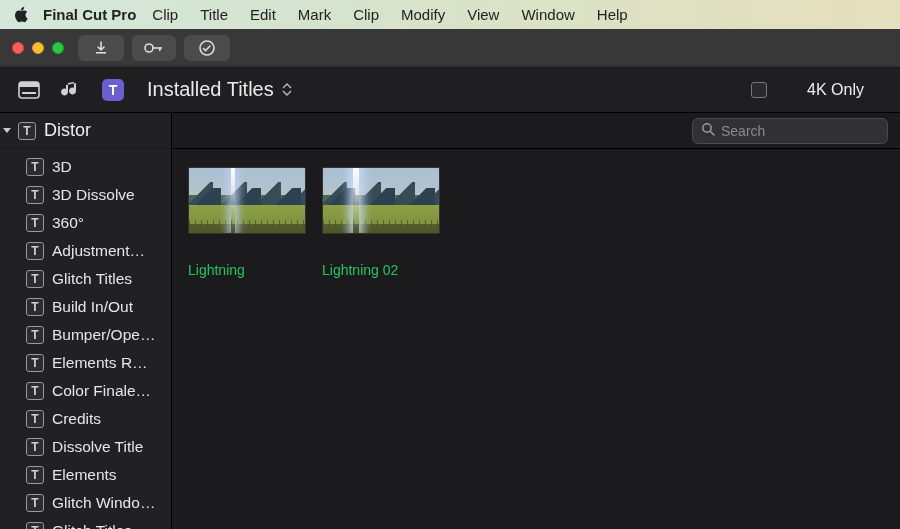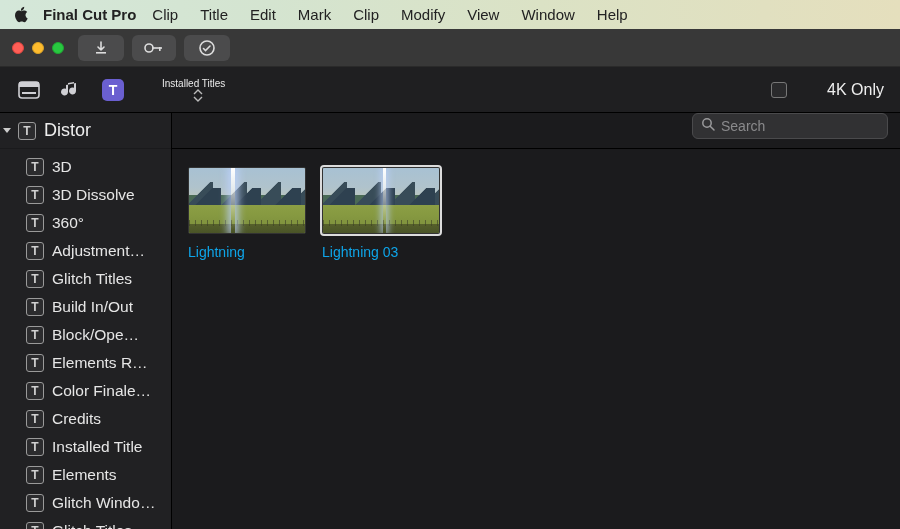--- a/index.html
+++ b/index.html
@@ -38,24 +38,24 @@
 
   
   .secbar {
     height: 46px; background:#1f1f21; display:flex; align-items:center;
     border-bottom:1px solid #000; padding-left:8px;
   }
   .secbar .modeicon { width:42px; height:40px; display:flex;align-items:center;justify-content:center;color:#cfcfd4;}
   .secbar .modeicon.active { }
   .secbar .modeicon.active .sq { background:#6a5fd0; }
   .secbar .modeicon .sq { width:22px;height:22px;border-radius:5px;background:#2d2d30;display:flex;align-items:center;justify-content:center;}
-  .secbar .label { margin-left:28px; font-size:10px; color:#eaeaea; display:flex; align-items:center;flex-direction:column;}
+  .secbar .label { margin-left:13px; font-size:20px; color:#eaeaea; display:flex; align-items:center;}
   .secbar .spacer { flex:1; }
   .secbar .checkbox { width:16px;height:16px;border:1px solid #777;border-radius:3px;background:#2a2a2c;margin-right:8px;}
-  .secbar .r { display:flex;align-items:center;margin-right:16px;color:#eee;font-size:16px;gap:32px;}
+  .secbar .r { display:flex;align-items:center;margin-right:36px;color:#eee;font-size:16px;gap:32px;}
   .chev { margin-left:8px; display:inline-flex; flex-direction:column; gap:1px;}
   .chev svg { display:block; }
 
   
   .body { display:flex; height:416px; }
 
   
   .sidebar {
     width:172px; background:#212123; border-right:1px solid #000;
     overflow:hidden;
@@ -74,21 +74,21 @@
   .sideitems { padding-top:4px; }
   .sideitem {
     height:28px; display:flex; align-items:center; padding-left:26px;
     font-size:15.5px; color:#e6e6e6; white-space:nowrap; overflow:hidden;
   }
   .sideitem .lbl { overflow:hidden; text-overflow:ellipsis; max-width:112px; }
 
   
   .content { flex:1; background:#1b1b1d; display:flex; flex-direction:column;}
   .contenttop {
-    height:36px; display:flex; justify-content:flex-end;
+    height:36px; display:flex; align-items:center; justify-content:flex-end;
     padding-right:12px; border-bottom:1px solid #000;
   }
   .searchwrap {
     width:196px; height:26px; background:#313133; border:1px solid #4a4a4c;
     border-radius:6px; display:flex; align-items:center; padding:0 8px;
   }
   .searchwrap input {
     flex:1; background:transparent; border:none; outline:none; color:#ddd;
     font-size:14px;
   }
@@ -133,21 +133,21 @@
     opacity:0.6;
   }
   .thumb .bolt {
     position:absolute; top:0; width:4px; height:100%;
     background:linear-gradient(180deg,#ffffff 0%, rgba(255,255,255,0.0) 95%);
     box-shadow:0 0 8px 3px rgba(190,210,255,0.85);
   }
   .thumb.v1 .bolt { left:42px; }
   .thumb.v2 .bolt { left:30px; width:6px; box-shadow:0 0 10px 4px rgba(200,220,255,0.9);}
   .thumb.v3 .bolt { left:60px; width:3px; box-shadow:0 0 7px 2px rgba(190,210,255,0.8);}
-  .caption { margin-top:10px; font-size:14px; color:#0ea5e9; }
+  .caption { margin-top:28px; font-size:14px; color:#22c55e; }
 </style>
 </head>
 <body>
 
 <div class="menubar">
   <span class="apple">
     <svg width="15" height="17" viewBox="0 0 15 17">
         <path fill="#222" d="M11.5 9.1c0-2 1.6-2.9 1.7-3-0.9-1.4-2.4-1.5-2.9-1.6-1.2-.1-2.4.7-3 .7-.6 0-1.6-.7-2.6-.7C3 4.6 1 6.2 1 9.3c0 1 .2 2 .6 3 .5 1.2 2 4 3.6 3.9.8 0 1.4-.6 2.5-.6s1.6.6 2.5.6c1.6 0 3-2.6 3.5-3.8-2.2-1-2.2-3.2-2.2-3.3zM9.5 3.2C10.3 2.2 10.2.8 10.2.7c-.9.1-1.9.6-2.5 1.4-.6.7-.9 1.6-.8 2.6 1 0 1.9-.6 2.6-1.5z"></path>
       </svg>
   </span>
@@ -258,37 +258,37 @@
       <div class="sideitem">
           <span class="tbadge">T</span>
           <span class="lbl">Glitch Titles</span>
         </div>
       <div class="sideitem">
           <span class="tbadge">T</span>
           <span class="lbl">Build In/Out</span>
         </div>
       <div class="sideitem">
           <span class="tbadge">T</span>
-          <span class="lbl">Block/Ope…</span>
+          <span class="lbl">Bumper/Ope…</span>
         </div>
       <div class="sideitem">
           <span class="tbadge">T</span>
           <span class="lbl">Elements R…</span>
         </div>
       <div class="sideitem">
           <span class="tbadge">T</span>
           <span class="lbl">Color Finale…</span>
         </div>
       <div class="sideitem">
           <span class="tbadge">T</span>
           <span class="lbl">Credits</span>
         </div>
       <div class="sideitem">
           <span class="tbadge">T</span>
-          <span class="lbl">Installed Title</span>
+          <span class="lbl">Dissolve Title</span>
         </div>
       <div class="sideitem">
           <span class="tbadge">T</span>
           <span class="lbl">Elements</span>
         </div>
       <div class="sideitem">
           <span class="tbadge">T</span>
           <span class="lbl">Glitch Window…</span>
         </div>
       <div class="sideitem">
@@ -316,27 +316,27 @@
         <div class="thumb v1">
           <div class="sky"></div>
             <div class="mtn"></div>
             <div class="mtn2"></div>
             <div class="grass"></div>
             <div class="fence"></div>
             <div class="bolt"></div>
         </div>
         <div class="caption">Lightning</div>
       </div>
-      <div class="card selected">
-        <div class="thumb v3">
+      <div class="card">
+        <div class="thumb v2">
           <div class="sky"></div>
             <div class="mtn"></div>
             <div class="mtn2"></div>
             <div class="grass"></div>
             <div class="fence"></div>
             <div class="bolt"></div>
         </div>
-        <div class="caption">Lightning 03</div>
+        <div class="caption">Lightning 02</div>
       </div>
     </div>
   </div>
 
 </div>
 
 </body></html>

